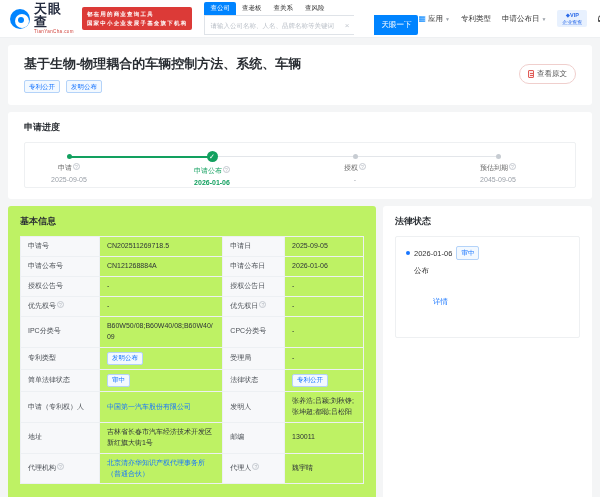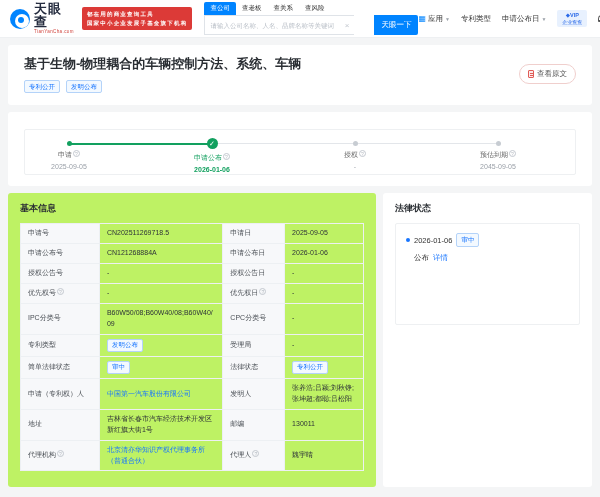--- a/index.html
+++ b/index.html
@@ -72,21 +72,21 @@
 
   
   .main-row { display:flex; align-items:stretch; margin:7px 8px 0 8px; gap:7px; }
   .left-card { width:368px; background:#bef264; border-radius:3px; padding:9px 12px 16px 12px; }
   .right-card { flex:1; background:#fff; border-radius:3px; padding:9px 12px 12px 12px; }
 
   table.binfo { width:100%; border-collapse:collapse; margin-top:8px; table-layout:fixed; }
   .binfo td { border:1px solid #edf0f3; font-size:7px; padding:4px 7px; vertical-align:middle; line-height:1.55; word-break:break-all; }
   .binfo td.lbl { background:#f7f8fa; color:#4a4f55; }
   .binfo td.val { color:#2e3338; }
-  .link { color:#1775ff; cursor:pointer; }
+  .link { color:#1775ff; cursor:pointer;margin-top:31px; }
 
   .ls-box { margin-top:8px; border:1px solid #eef0f2; border-radius:2px; height:102px; padding:9px 10px; }
   .ls-item { font-size:7.5px; color:#333; }
   .ls-top { display:flex; align-items:center; gap:4px; }
   .ls-bullet { width:4px; height:4px; border-radius:50%; background:#1775ff; flex:0 0 auto; }
   .ls-desc { margin:6px 0 0 8px; display:flex; gap:4px; }
 </style>
 </head>
 <body>
 
@@ -151,20 +151,21 @@
         <span class="tag">发明公布</span>
       </div>
   </div>
   <button class="view-btn">
     <span class="doc-icon"></span>
     <span>查看原文</span>
   </button>
 </div>
 
 <div class="card prog-card">
+  <div class="section-h">申请进度</div>
   <div class="pg-box">
     <div class="pg-line"></div>
     <div class="pg-line-done"></div>
     <div>
         <div class="pg-node done" style="left: 8%; top: 0px; width: 80px;">
           <div class="pg-dot"></div>
           <div class="pg-label">申请<span class="info-i">?</span></div>
           <div class="pg-date">2025-09-05</div>
         </div>
         <div class="pg-node current" style="left: 34%; top: 0px; width: 80px;">

